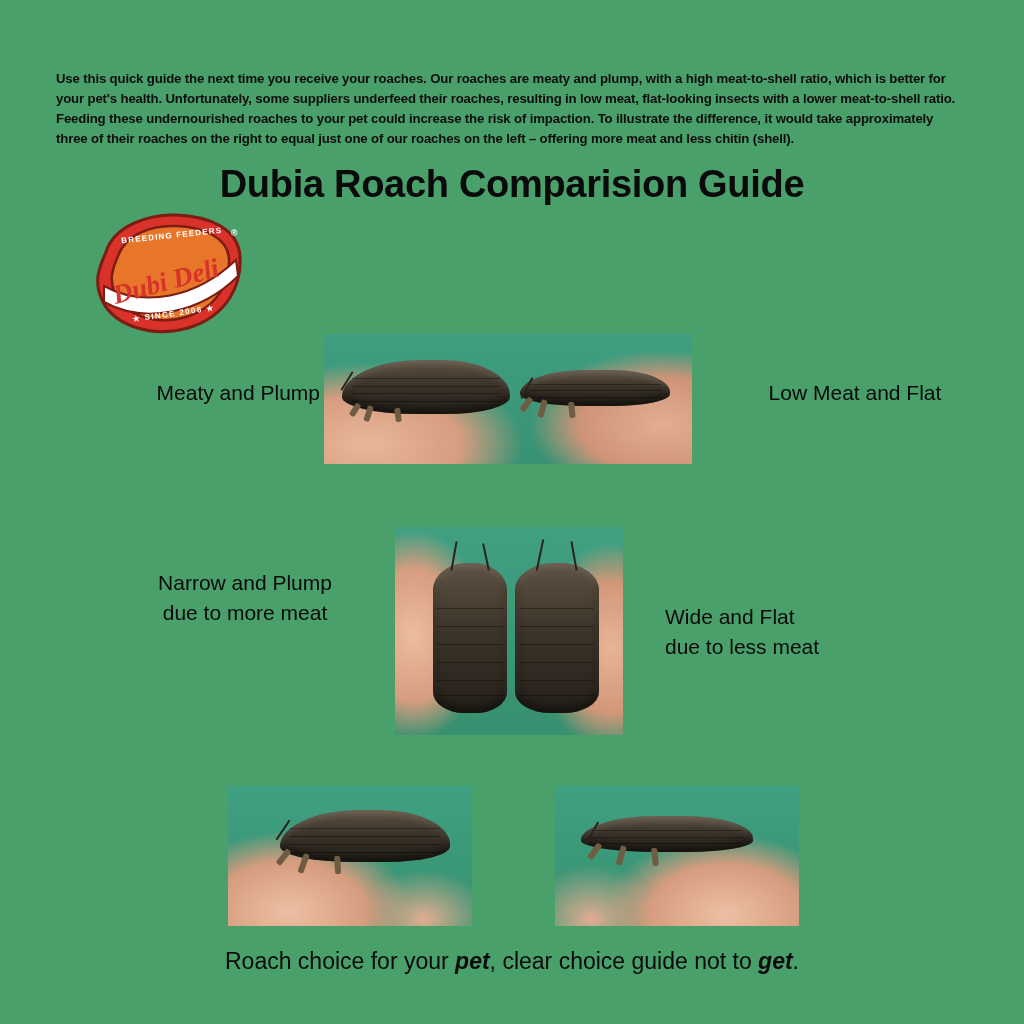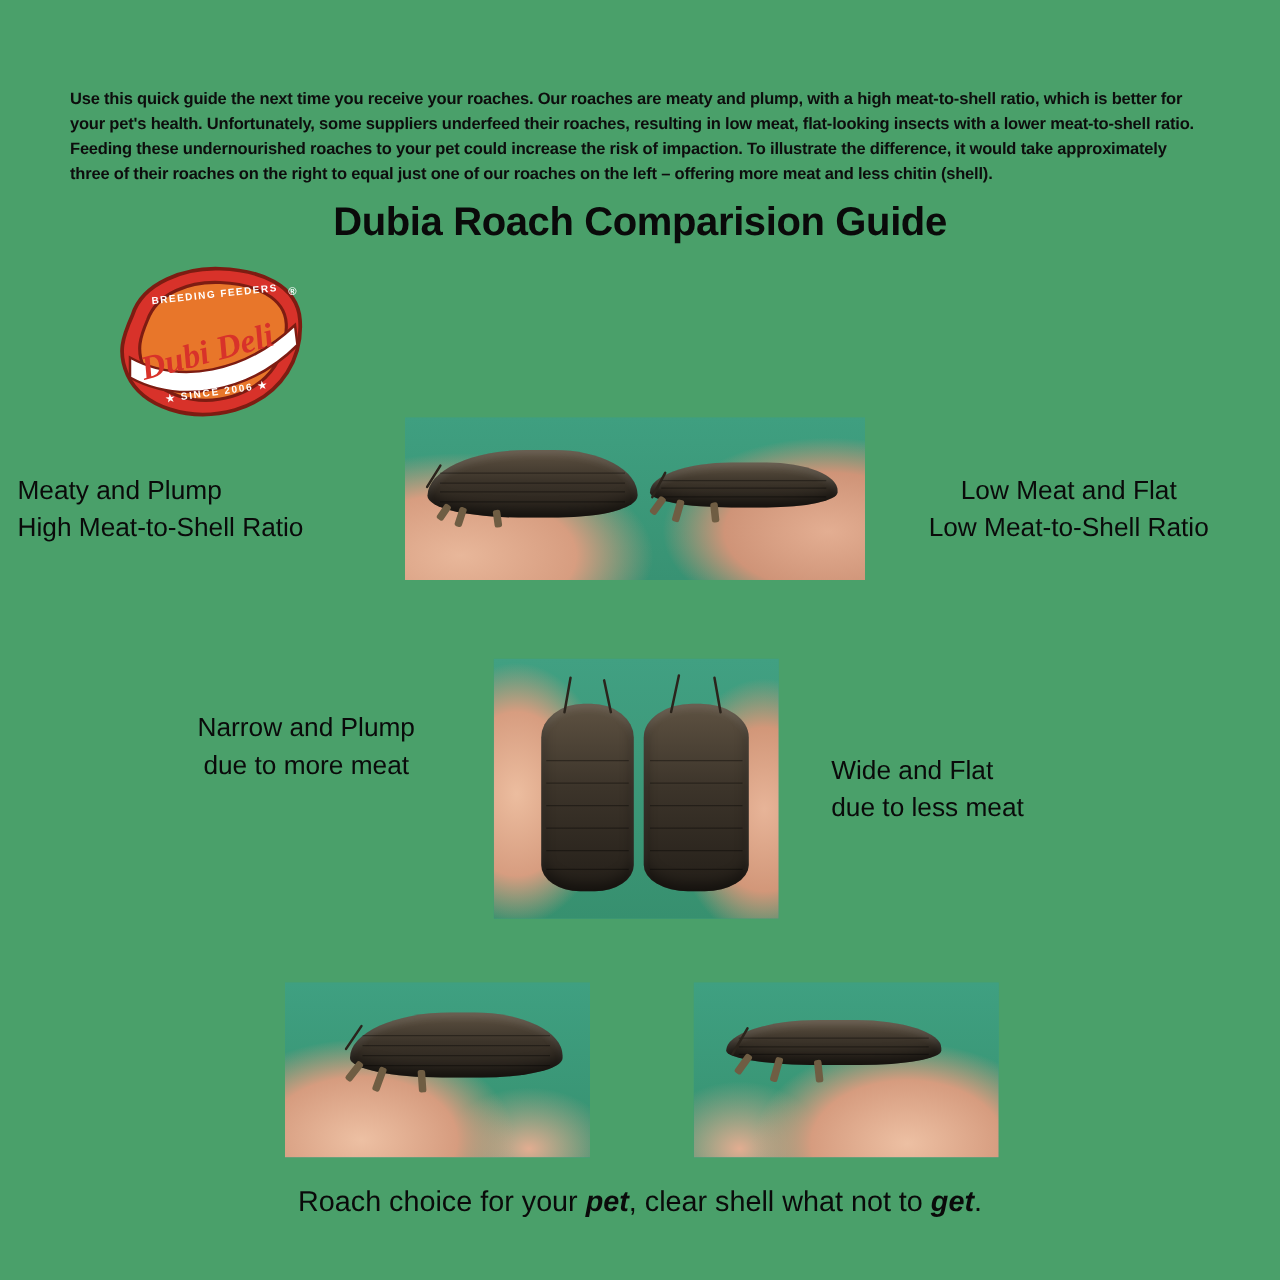--- a/index.html
+++ b/index.html
@@ -30,21 +30,21 @@
     letter-spacing: -0.15px;
     margin-top: 43px;
   }
   
   #title {
     position: absolute;
     left: 0;
     top: 138px;
     width: 1024px;
     text-align: center;
-    font-size: 32px;
+    font-size: 38px;
     font-weight: bold;
     color: #0a0a0a;
     letter-spacing: -0.3px;
   }
   
   #logo {
     position: absolute;
     left: 88px;
     top: 212px;
     width: 164px;
@@ -148,21 +148,21 @@
     border-radius: 1px;
   }
 
   
   .caption {
     position: absolute;
     font-size: 21px;
     color: #0a0a0a;
     line-height: 1.42;
   }
-  #cap-left-1 { left: 14px; top: 378px; width: 306px; text-align: left; }
+  #cap-left-1 { left: 14px; top: 378px; width: 306px; text-align: right; }
   #cap-right-1 { left: 700px; top: 378px; width: 310px; text-align: center; }
   #cap-left-2 { left: 120px; top: 568px; width: 250px; text-align: center; }
   #cap-right-2 { left: 665px; top: 602px; width: 250px; text-align: left; }
 
   #footer {
     position: absolute;
     left: 0;
     top: 948px;
     width: 1024px;
     text-align: center;
@@ -221,25 +221,23 @@
       </div>
       <div class="leg" style="left:22px; top:30px; width:6px; height:18px; transform:rotate(16deg);"></div>
       <div class="leg" style="left:48px; top:32px; width:6px; height:16px; transform:rotate(-6deg);"></div>
       <div class="leg" style="left:8px; top:28px; width:6px; height:16px; transform:rotate(36deg);"></div>
       <div class="antenna" style="left:6px; top:6px; height:24px; transform:rotate(28deg);"></div>
     </div>
   </div>
 
   <div class="caption" id="cap-left-1">
     <span>Meaty and Plump</span><br>
-    <span>High Meat-to-Shell Ratio</span>
   </div>
   <div class="caption" id="cap-right-1">
     <span>Low Meat and Flat</span><br>
-    <span>Low Meat-to-Shell Ratio</span>
   </div>
 
   <div class="photo" id="photo-row2">
     <div class="bg"></div>
     <div class="roach" style="left:38px; top:36px; width:74px; height:150px;">
       <div class="roach-body" style="left:0; top:0; width:74px; height:150px; border-radius:46% 46% 42% 42% / 18% 18% 14% 14%;">
         <div class="seg" style="top:30%"></div>
           <div class="seg" style="top:42%"></div>
         <div class="seg" style="top:54%"></div>
           <div class="seg" style="top:66%"></div>
@@ -296,16 +294,16 @@
         <div class="seg" style="top:76%"></div>
       </div>
       <div class="leg" style="left:40px; top:30px; width:6px; height:20px; transform:rotate(16deg);"></div>
       <div class="leg" style="left:70px; top:32px; width:6px; height:18px; transform:rotate(-6deg);"></div>
       <div class="leg" style="left:16px; top:28px; width:6px; height:18px; transform:rotate(36deg);"></div>
       <div class="antenna" style="left:10px; top:4px; height:26px; transform:rotate(30deg);"></div>
     </div>
   </div>
 
   <div id="footer">
-    <span>Roach choice for your </span><em>pet</em><span>, clear shell what not to </span><em>get</em><span>.</span>
+    <span>Roach choice for your </span><em>pet</em><span>, clear choice guide not to </span><em>get</em><span>.</span>
   </div>
 
 </div>
 
 </body></html>

